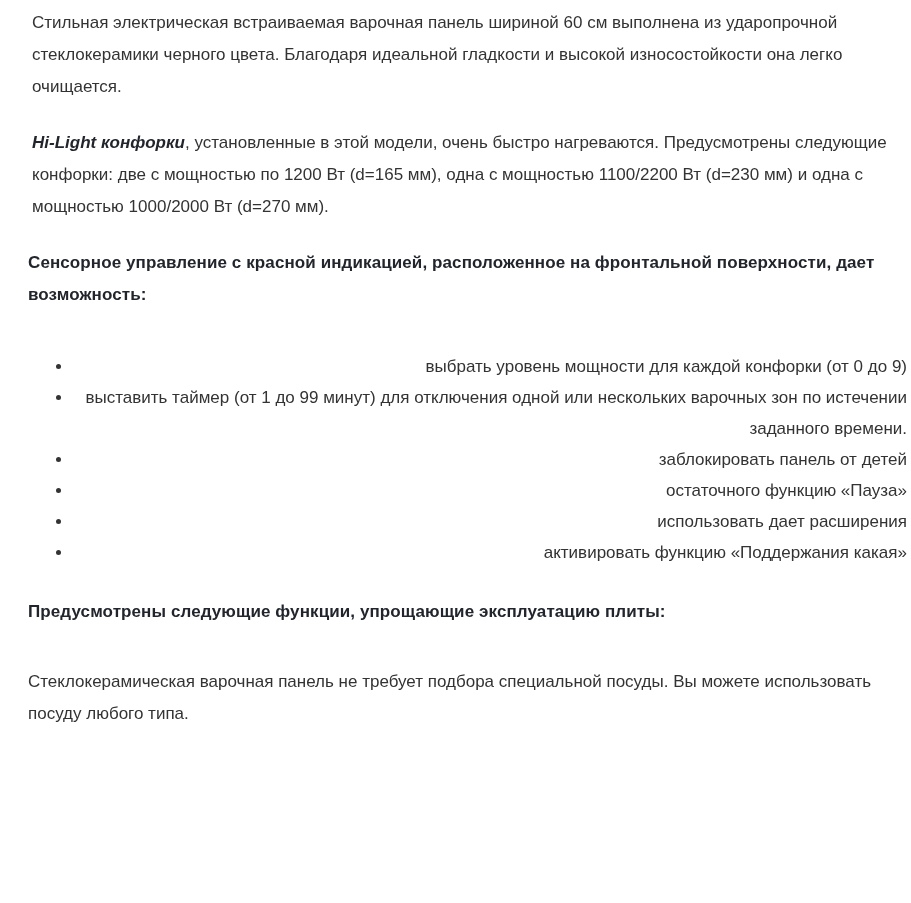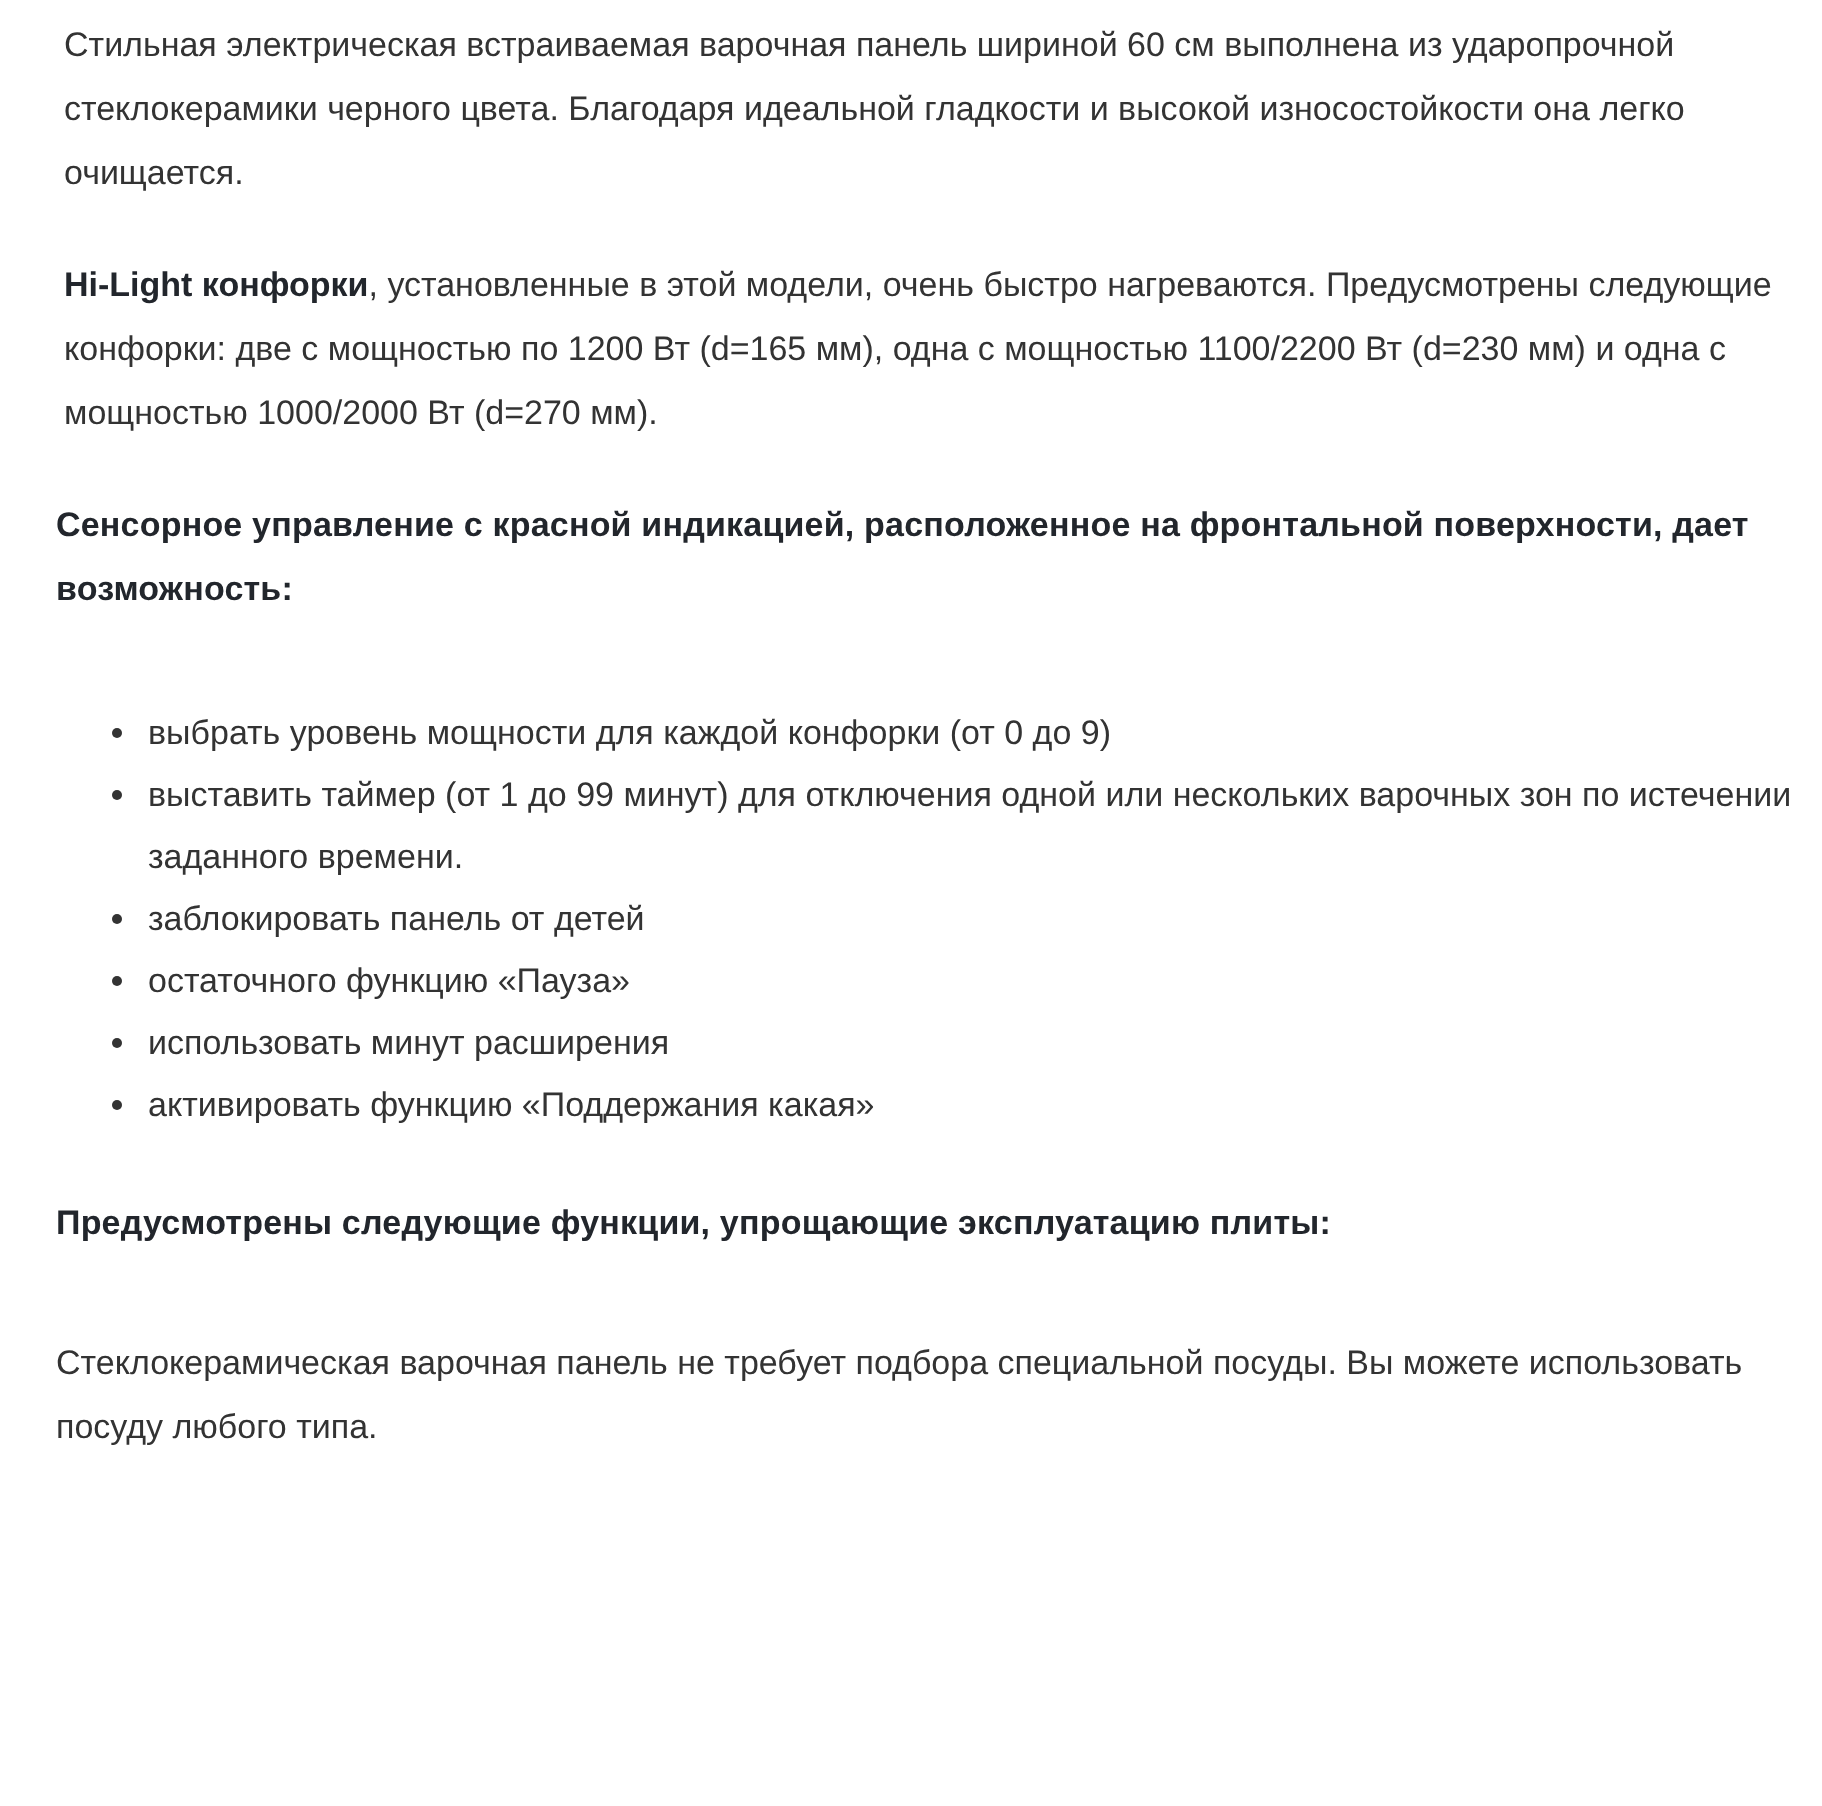--- a/index.html
+++ b/index.html
@@ -22,31 +22,33 @@
   .doc { width: 100%; }
   p { margin: 0 0 24px 4px; }
   .bold-head {
     font-weight: 700;
     color: #22262c;
     letter-spacing: 0.1px;
   }
   strong {
     font-weight: 700;
     color: #22262c;
+    font-style: italic;
   }
   .sensor-heading { margin: 0 0 24px 0; }
   ul.features {
     list-style: disc outside;
     margin: 40px 0 28px 0;
     padding: 0 0 0 45px;
     line-height: 31px;
   }
   ul.features li {
     margin: 0;
     padding-left: 1px;
+    text-align: right;
   }
   .functions-heading { margin: 0 0 38px 0; }
   ol.functions {
     list-style: decimal outside;
     margin: 0;
     padding: 0 0 0 20px;
   }
   ol.functions li {
     margin: 0 0 10px 0;
     padding-left: 7px;
@@ -63,21 +65,21 @@
 
   <p><strong>Hi-Light конфорки</strong><span>, установленные в этой модели, очень быстро нагреваются. Предусмотрены следующие конфорки: две с мощностью по 1200 Вт (d=165 мм), одна с мощностью 1100/2200 Вт (d=230 мм) и одна с мощностью 1000/2000 Вт (d=270 мм).</span></p>
 
   <p class="bold-head sensor-heading">Сенсорное управление с красной индикацией, расположенное на фронтальной поверхности, дает возможность:</p>
 
   <ul class="features">
     <li>выбрать уровень мощности для каждой конфорки (от 0 до 9)</li>
     <li>выставить таймер (от 1 до 99 минут) для отключения одной или нескольких варочных зон по истечении заданного времени.</li>
     <li>заблокировать панель от детей</li>
     <li>остаточного функцию «Пауза»</li>
-    <li>использовать минут расширения</li>
+    <li>использовать дает расширения</li>
     <li>активировать функцию «Поддержания какая»</li>
   </ul>
 
   <p class="bold-head functions-heading">Предусмотрены следующие функции, упрощающие эксплуатацию плиты:</p>
 
 
   <p class="outro">Стеклокерамическая варочная панель не требует подбора специальной посуды. Вы можете использовать посуду любого типа.</p>
 
 </div>
 

